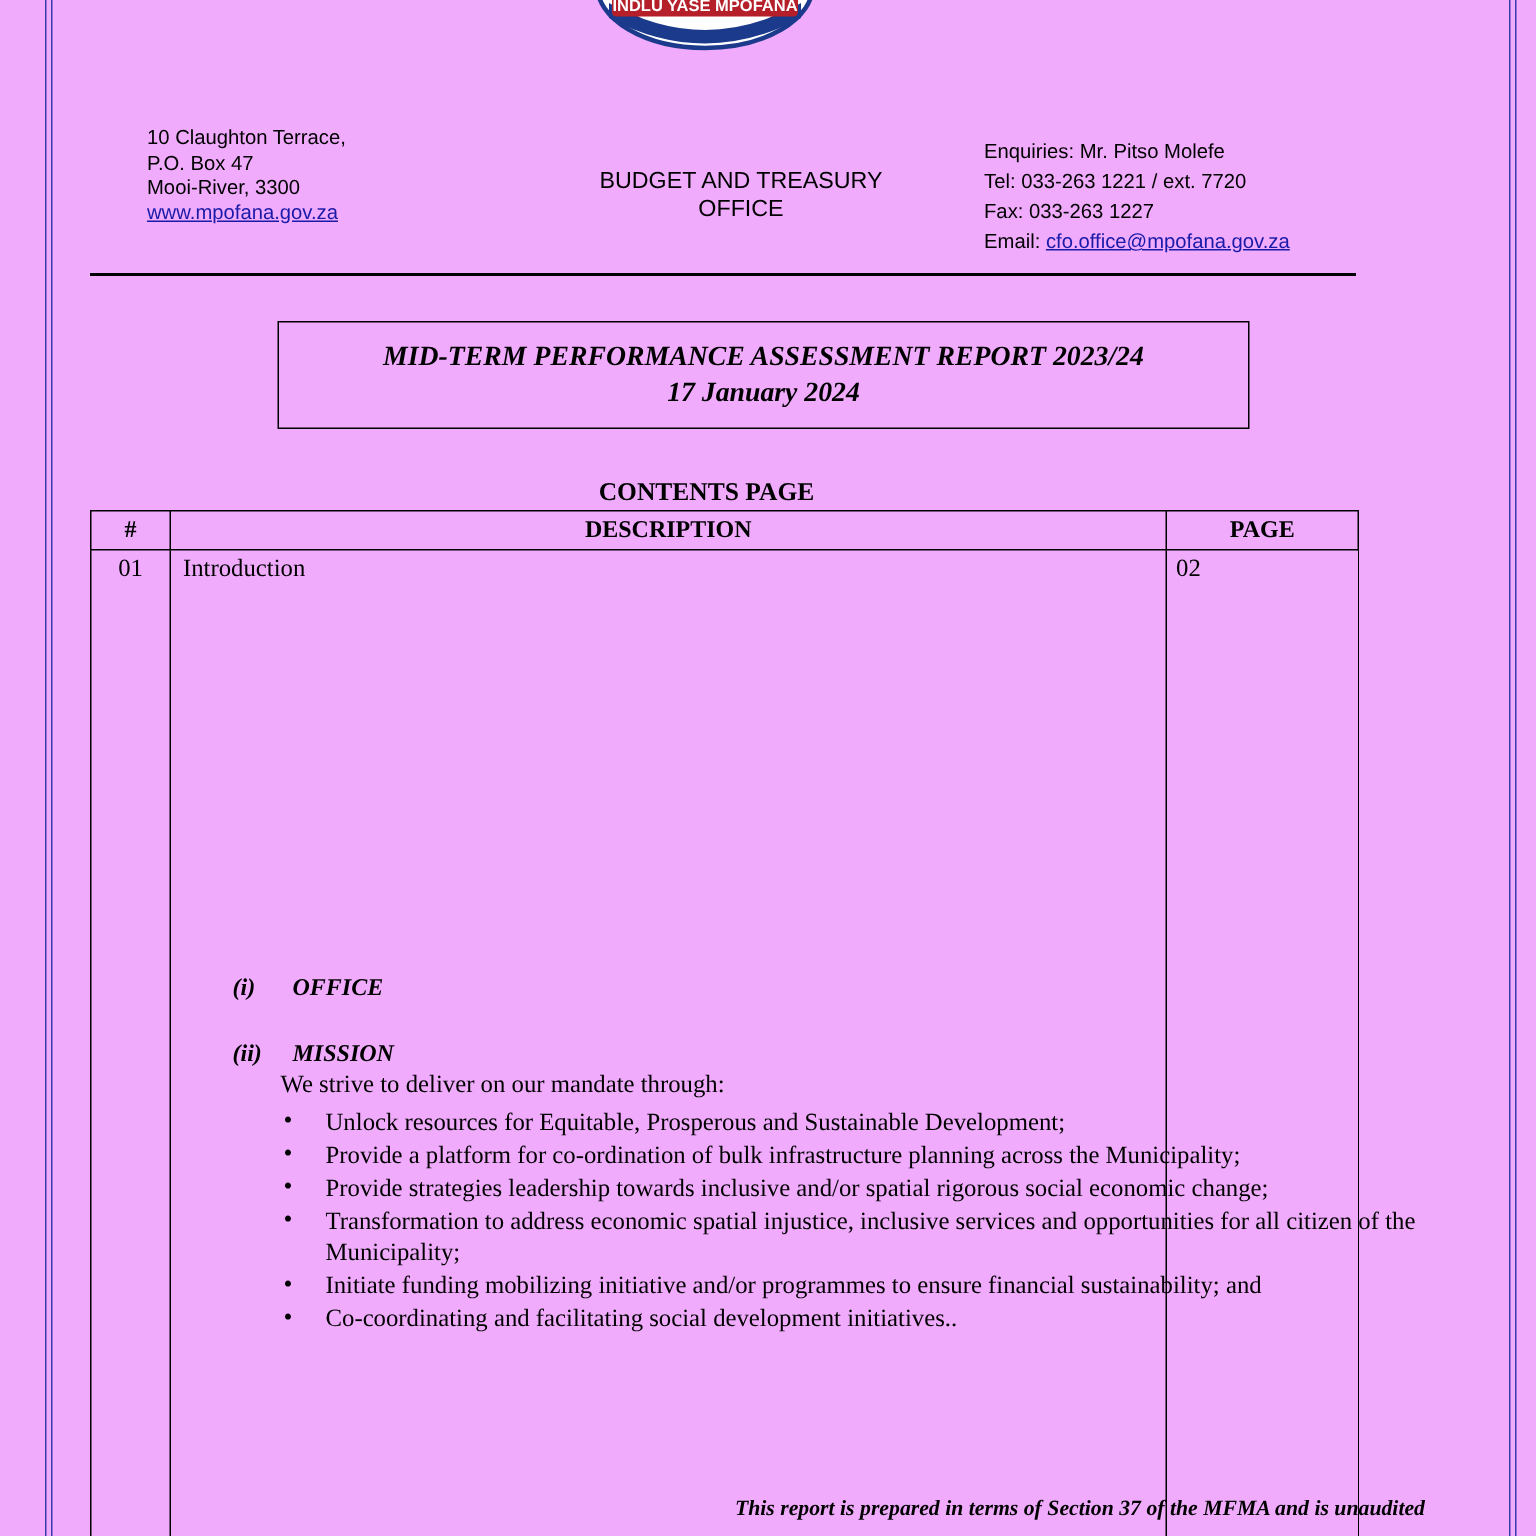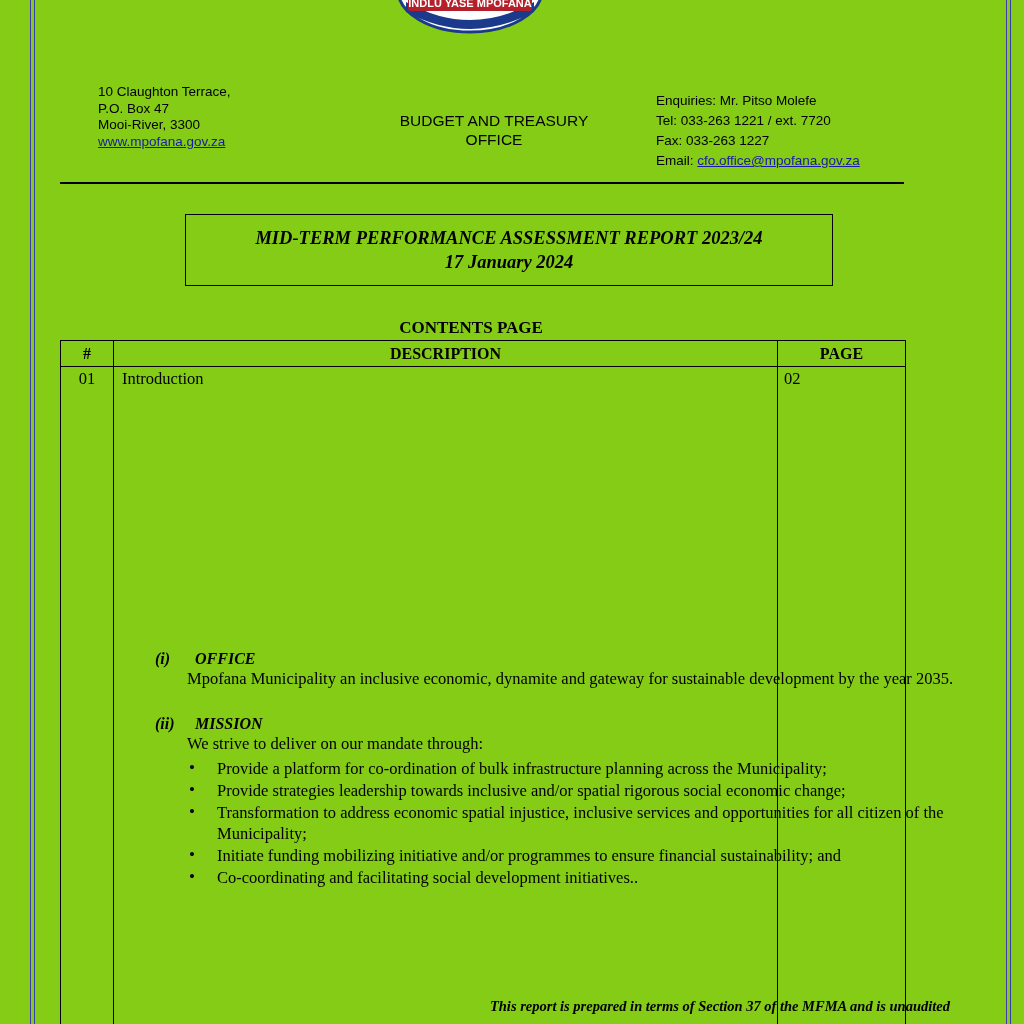--- a/index.html
+++ b/index.html
@@ -4,21 +4,21 @@
 <style>
   html, body {
     margin: 0;
     padding: 0;
     background: #ffffff;
   }
   .page {
     position: relative;
     width: 1024px;
     height: 1024px;
-    background: #84cc16;
+    background: #f0abfc;
     font-family: "Liberation Serif", serif;
     color: #000000;
     overflow: hidden;
     box-sizing: border-box;
   }
   
   .edge-rule {
     position: absolute;
     top: 0;
     bottom: 0;
@@ -274,30 +274,30 @@
 
     </tbody>
   </table>
 
   <div class="vm">
     <div class="vision-block">
       <div class="vm-head">
         <span class="marker">(i)</span>
         <span>OFFICE</span>
       </div>
-      <div class="vm-body">Mpofana Municipality an inclusive economic, dynamite and gateway for sustainable development by the year 2035.</div>
     </div>
 
     <div class="mission-block">
       <div class="vm-head">
         <span class="marker">(ii)</span>
         <span>MISSION</span>
       </div>
       <div class="vm-body">We strive to deliver on our mandate through:</div>
       <ul class="bullets">
+        <li>Unlock resources for Equitable, Prosperous and Sustainable Development;</li>
         <li>Provide a platform for co-ordination of bulk infrastructure planning across the Municipality;</li>
         <li>Provide strategies leadership towards inclusive and/or spatial rigorous social economic change;</li>
         <li>Transformation to address economic spatial injustice, inclusive services and opportunities for all citizen of the Municipality;</li>
         <li>Initiate funding mobilizing initiative and/or programmes to ensure financial sustainability; and</li>
         <li>Co-coordinating and facilitating social development initiatives..</li>
       </ul>
     </div>
   </div>
 
   <div class="footnote">This report is prepared in terms of Section 37 of the MFMA and is unaudited</div>

